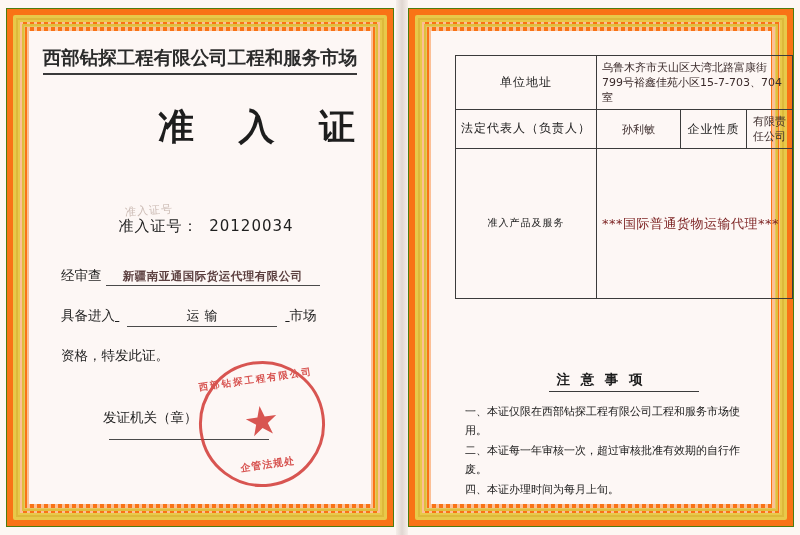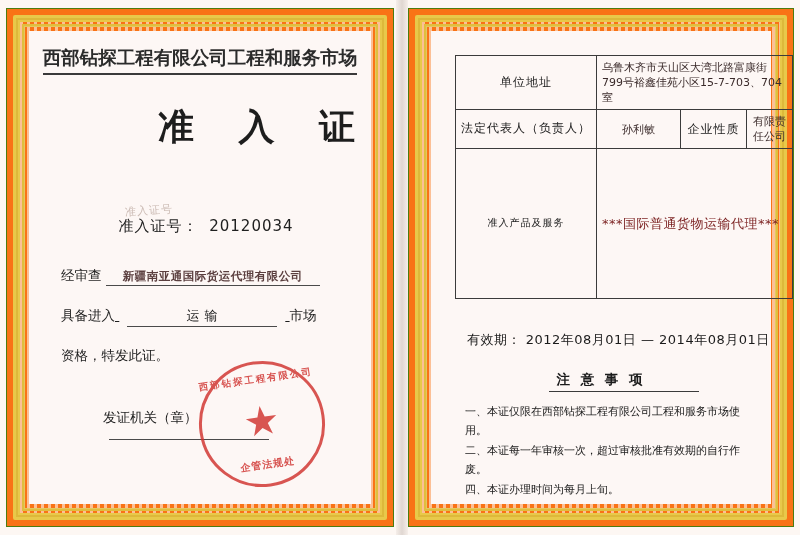--- a/index.html
+++ b/index.html
@@ -317,24 +317,20 @@
         </tr>
         <tr>
           <td class="vert-head">
             <span>准入产品及服务</span>
           </td>
           <td colspan="3" class="prod-cell">***国际普通货物运输代理***</td>
         </tr>
       </tbody>
         </table>
 
-      <div id="valid-row">
-        <span>有效期：</span>
-        <span>2012年08月01日 — 2014年08月01日</span>
-      </div>
 
       <div id="notice-title">注 意 事 项</div>
       <div id="notice-rule"></div>
 
       <div id="notice-list">
         <div class="nitem">一、本证仅限在西部钻探工程有限公司工程和服务市场使用。</div>
         <div class="nitem">二、本证每一年审核一次，超过审核批准有效期的自行作废。</div>
         <div class="nitem">四、本证办理时间为每月上旬。</div>
       </div>
 

